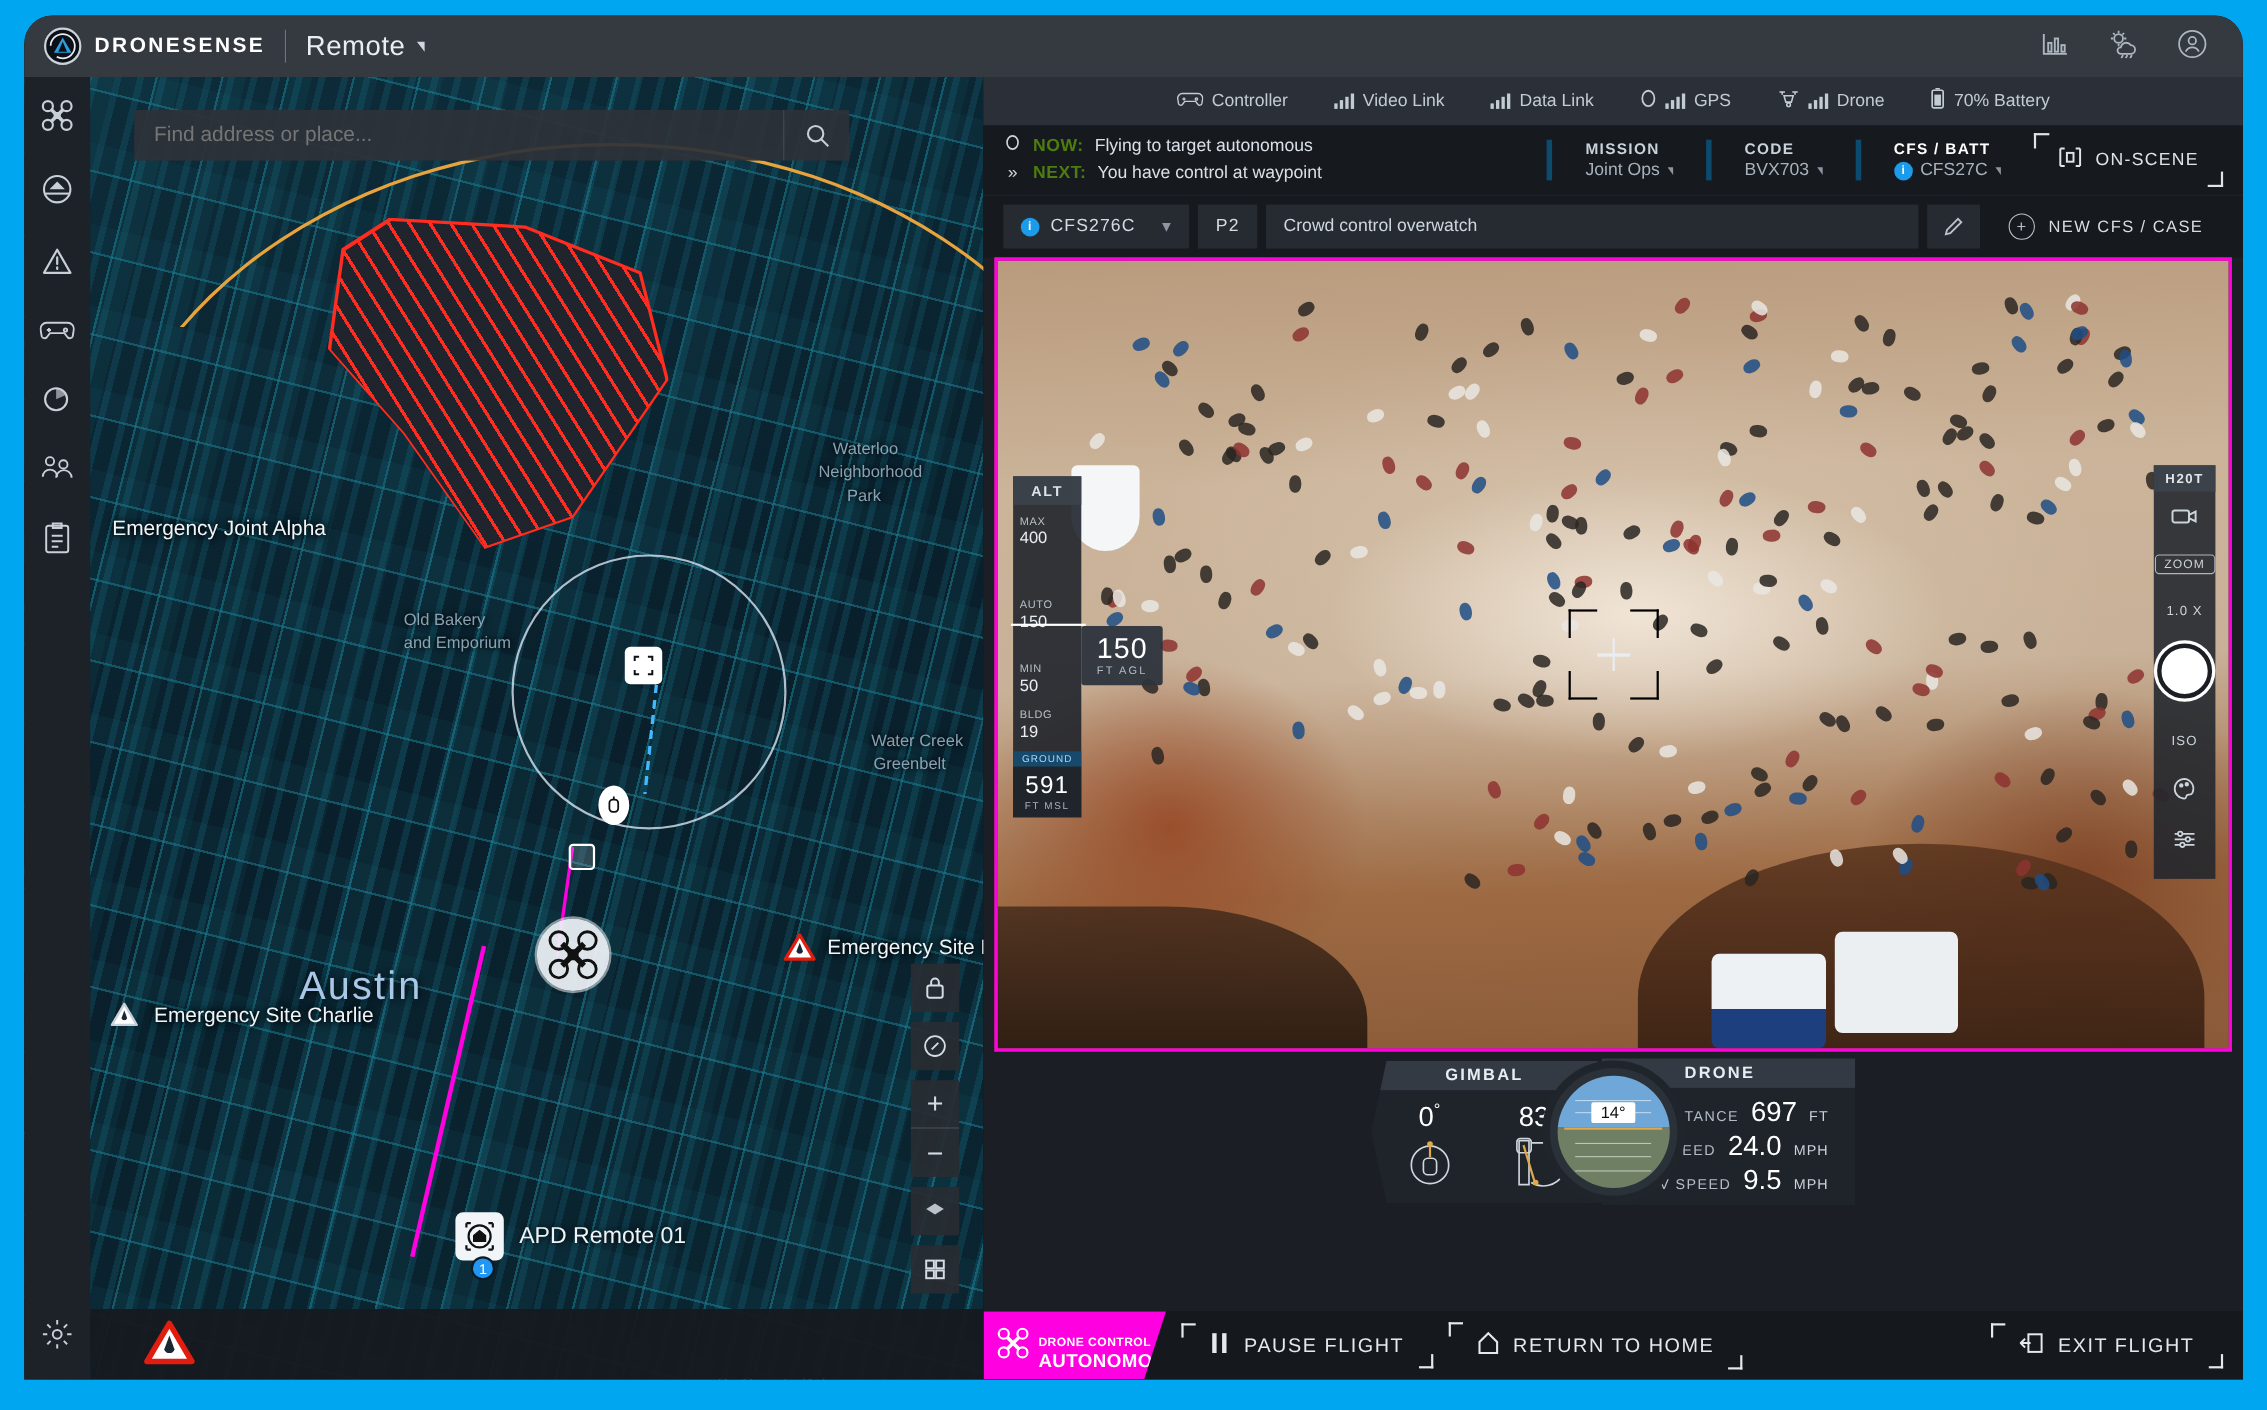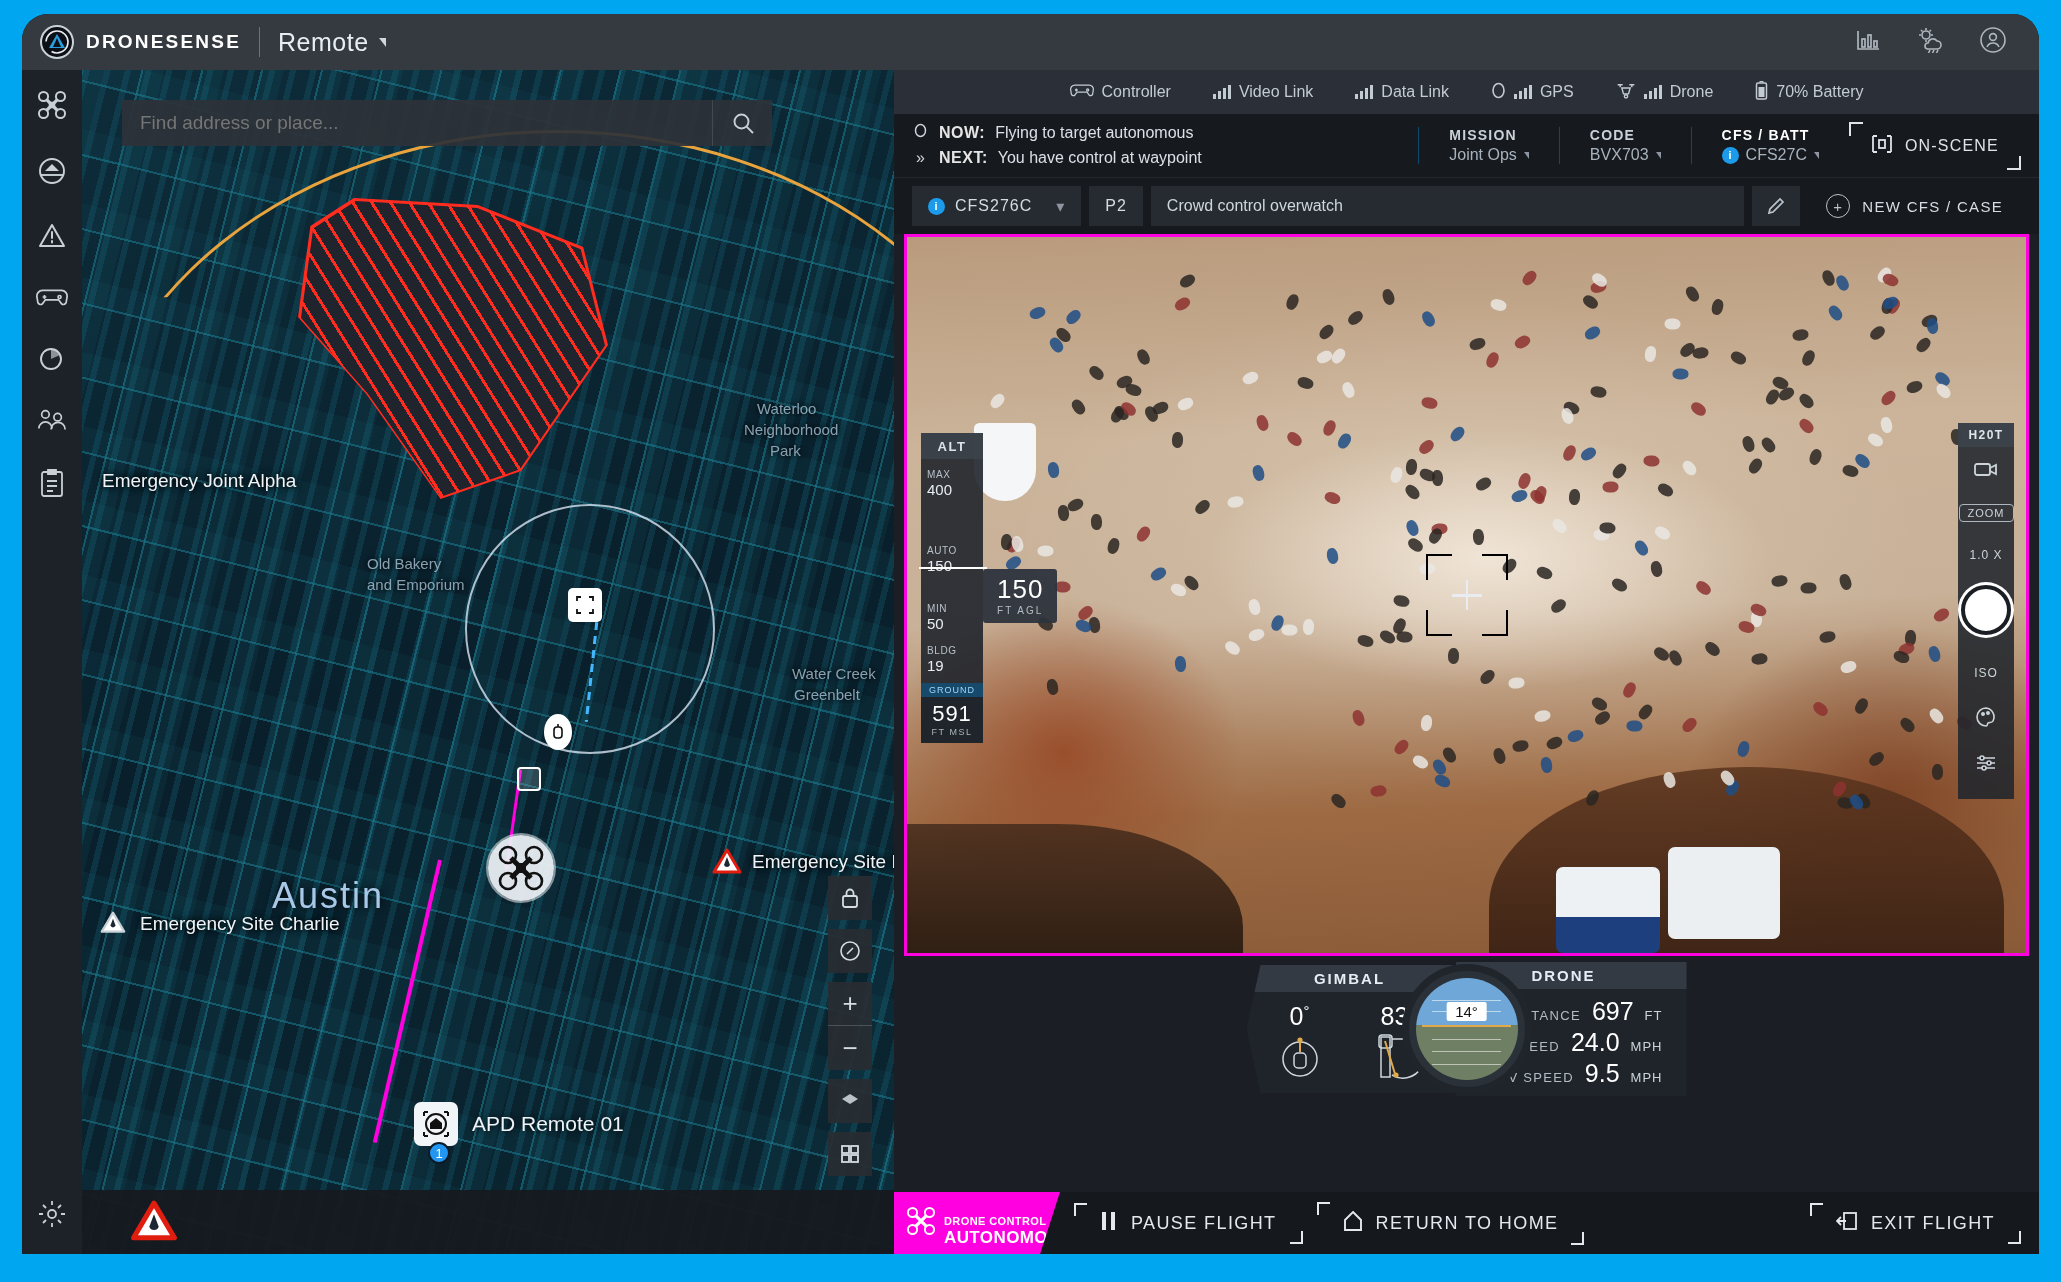--- a/index.html
+++ b/index.html
@@ -128,25 +128,25 @@
      gap:42px; background:#2b3038; color:#c3cbd3; font-size:16px; }
   .st-item { display:flex; align-items:center; gap:8px; }
   .bars { display:inline-flex; align-items:flex-end; gap:2px; height:14px;}
   .bars i { width:3px; background:#c3cbd3; display:block;}
   .bars i:nth-child(1){height:5px}.bars i:nth-child(2){height:8px}
   .bars i:nth-child(3){height:11px}.bars i:nth-child(4){height:14px}
 
   .missionrow { height:64px; background:#16191e; display:flex; align-items:center; padding:0 18px;
      border-bottom:1px solid #23272e; }
   .nownext { font-size:16px; line-height:1.55; color:#d9e0e7; }
-  .nownext b { color:#e5e5e5; letter-spacing:.5px; }
+  .nownext b { color:#4d7c0f; letter-spacing:.5px; }
   .nn-line { display:flex; align-items:center; gap:10px; }
   .nn-ico { width:17px; display:inline-block; text-align:center; color:#cdd5dd;}
   .mi-group { margin-left:auto; display:flex; align-items:center; gap:0; }
-  .mi { padding:0 30px; border-left:1px solid #0c4a6e; }
+  .mi { padding:0 30px; border-left:5px solid #0c4a6e; }
   .mi-k { font-size:14px; color:#c9d1d9; font-weight:bold; letter-spacing:1.2px; }
   .mi-v { font-size:16px; color:#a8b2bc; margin-top:3px; display:flex; align-items:center; gap:7px;}
   .mi-v .dot-caret{width:0;height:0;border-left:5px solid transparent;border-top:7px solid #8d96a0;display:inline-block;}
   .cfs-dot { width:17px;height:17px;border-radius:50%;background:#1c9bea;color:#fff;font-size:11px;
      display:inline-flex;align-items:center;justify-content:center; font-weight:bold;}
   .onscene { display:flex;align-items:center;gap:12px;color:#dde4ea;font-size:16px;
      letter-spacing:1.2px; padding:12px 22px; position:relative; }
 
   .cfsrow { height:56px; background:#16191e; display:flex; align-items:center; gap:8px;
      padding:0 18px 0 18px; }

